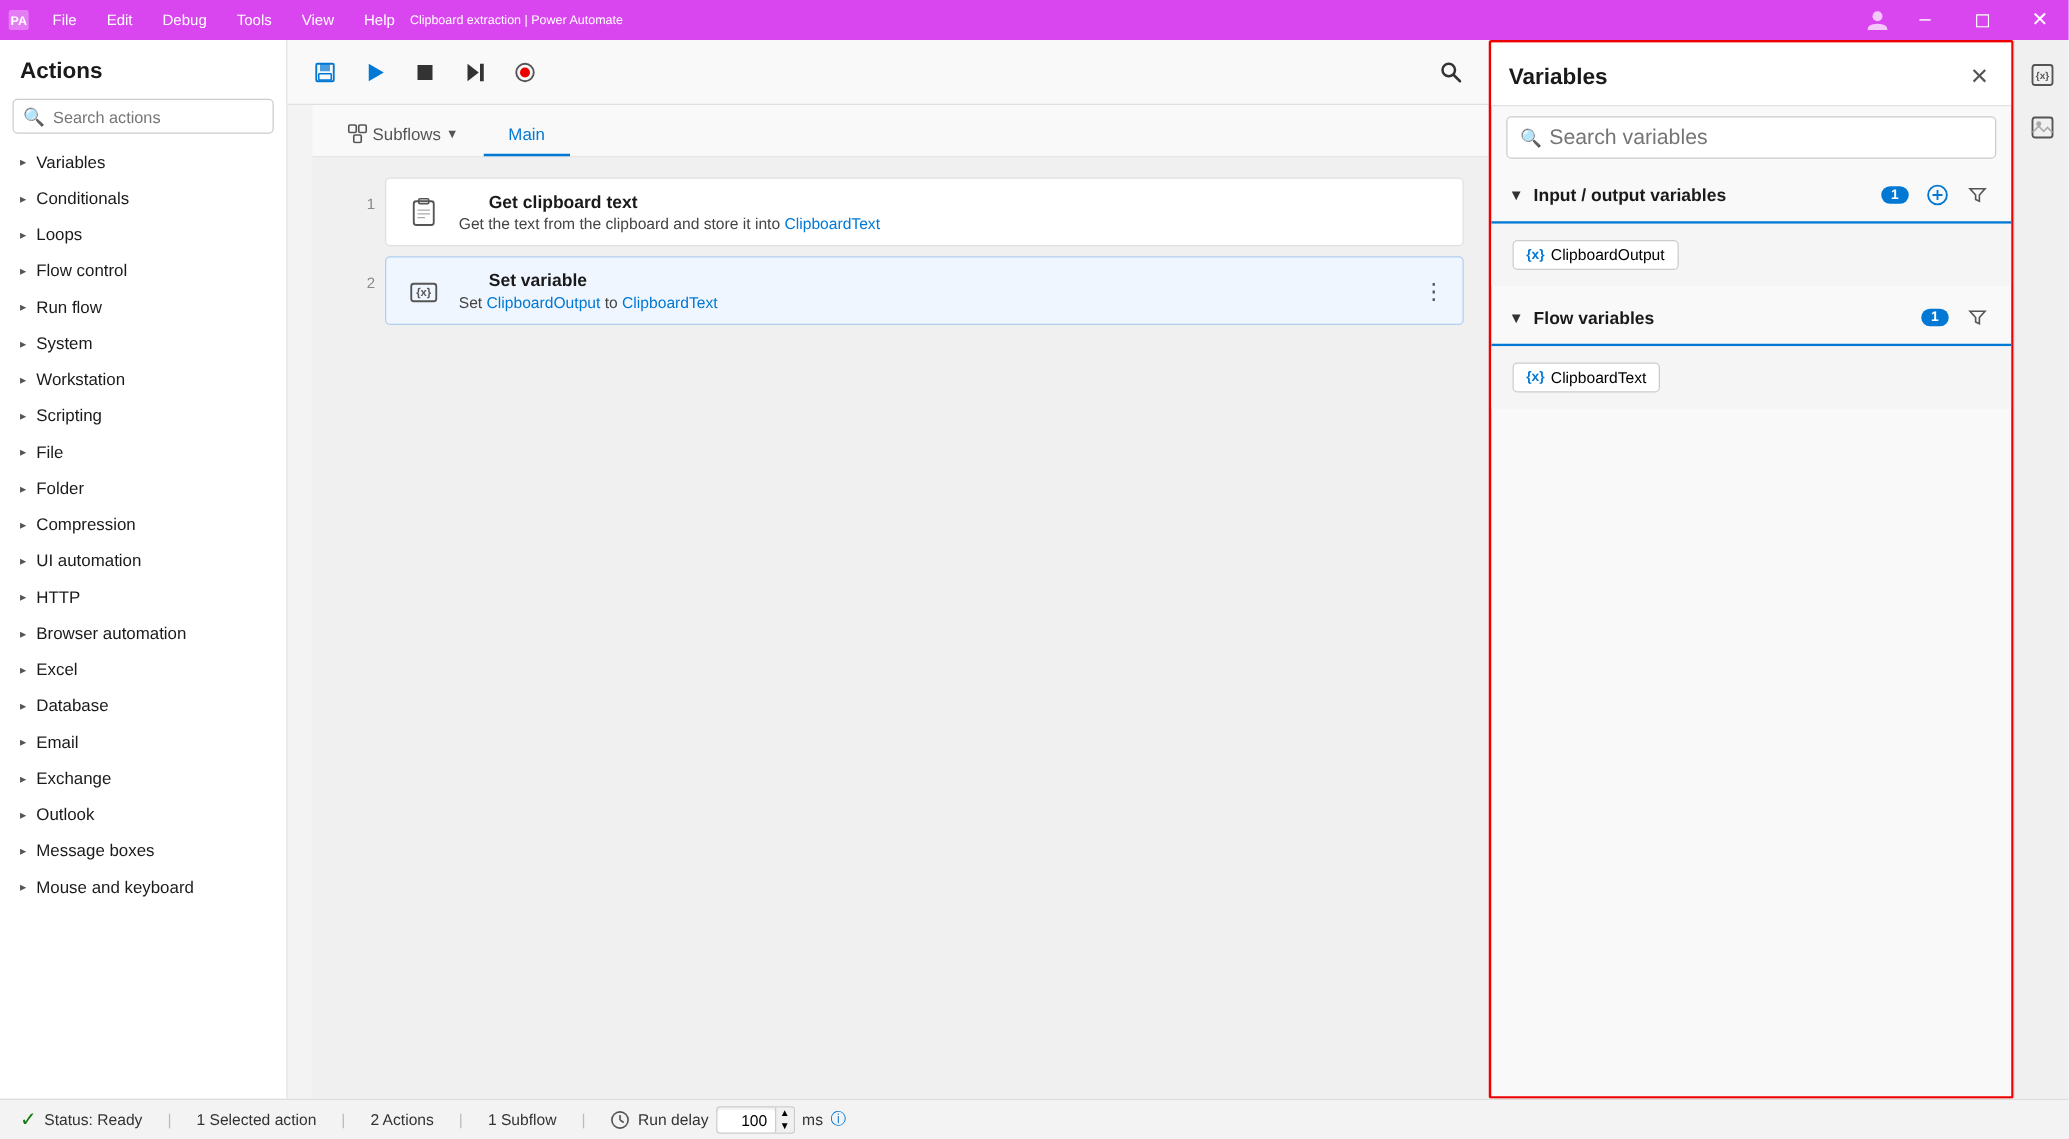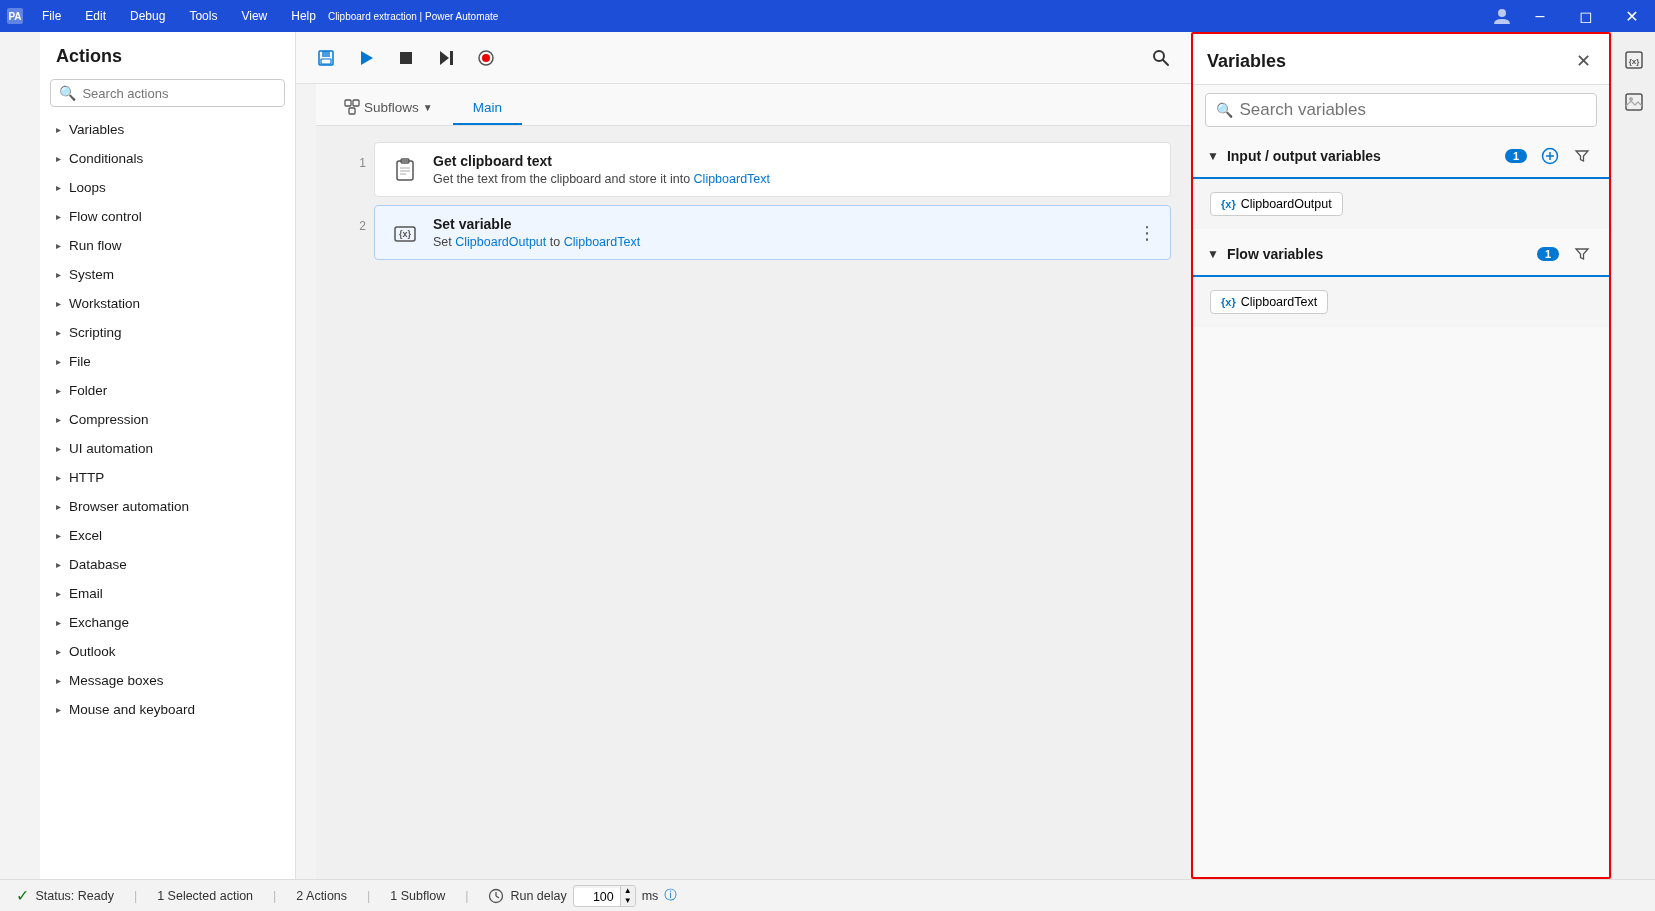--- a/index.html
+++ b/index.html
@@ -1,42 +1,42 @@
 <!DOCTYPE html>
 <html><head>
   <meta charset="utf-8">
   <style>
     * { box-sizing: border-box; margin: 0; padding: 0; font-family: 'Segoe UI', Arial, sans-serif; }
     body { width: 1655px; height: 911px; overflow: hidden; background: #f3f3f3; display: flex; flex-direction: column; }
 
     
     .title-bar {
-      height: 32px; background: #1d4ed8; display: flex; align-items: center;
+      height: 32px; background: #d946ef; display: flex; align-items: center;
       color: white; font-size: 12px; user-select: none; flex-shrink: 0;
     }
     .title-bar-menu { display: flex; align-items: center; height: 100%; }
     .title-bar-menu-item {
       padding: 0 12px; height: 100%; display: flex; align-items: center;
       cursor: pointer; font-size: 12px;
     }
     .title-bar-title { flex: 1; text-align: left; font-size: 10px; font-weight: 400; }
     .title-bar-controls { display: flex; align-items: center; }
     .title-bar-control {
       width: 46px; height: 32px; display: flex; align-items: center; justify-content: center;
       cursor: pointer; font-size: 16px; color: white;
     }
     .title-bar-icon { width: 30px; height: 32px; display: flex; align-items: center; justify-content: center; }
 
     
     .main-container { display: flex; flex: 1; overflow: hidden; }
 
     
     .actions-panel {
-      width: 256px; background: #ffffff; border-right: 1px solid #e0e0e0;
-      display: flex; flex-direction: column; flex-shrink: 0; margin-left: 40px;
+      width: 230px; background: #ffffff; border-right: 1px solid #e0e0e0;
+      display: flex; flex-direction: column; flex-shrink: 0;
     }
     .actions-title {
       padding: 14px 16px 8px; font-size: 18px; font-weight: 600; color: #1a1a1a;
     }
     .search-box {
       margin: 4px 10px 8px; display: flex; align-items: center;
       border: 1px solid #ccc; border-radius: 4px; padding: 5px 8px;
       background: white;
     }
     .search-box input {
@@ -92,21 +92,21 @@
     .step-card {
       flex: 1; background: white; border: 1px solid #e0e0e0; border-radius: 4px;
       padding: 10px 14px; display: flex; align-items: center; gap: 12px; position: relative;
     }
     .step-card.selected { background: #f0f6ff; border-color: #b0cef0; }
     .step-icon {
       width: 32px; height: 32px; display: flex; align-items: center; justify-content: center;
       font-size: 18px; color: #555; flex-shrink: 0;
     }
     .step-content { flex: 1; }
-    .step-title { font-size: 14px; font-weight: 600; color: #1a1a1a; margin-bottom: 3px; }
+    .step-title { font-size: 14px; font-weight: 600; color: #1a1a1a; margin-bottom: 3px; margin-left: 24px; }
     .step-desc { font-size: 12.5px; color: #444; }
     .step-desc .var-link { color: #0078d4; }
     .step-more {
       position: absolute; right: 10px; top: 50%; transform: translateY(-50%);
       cursor: pointer; color: #555; font-size: 18px; padding: 4px;
     }
 
     
     .variables-panel {
       width: 420px; background: #f9f9f9; border: 2px solid #e00; border-radius: 2px;

